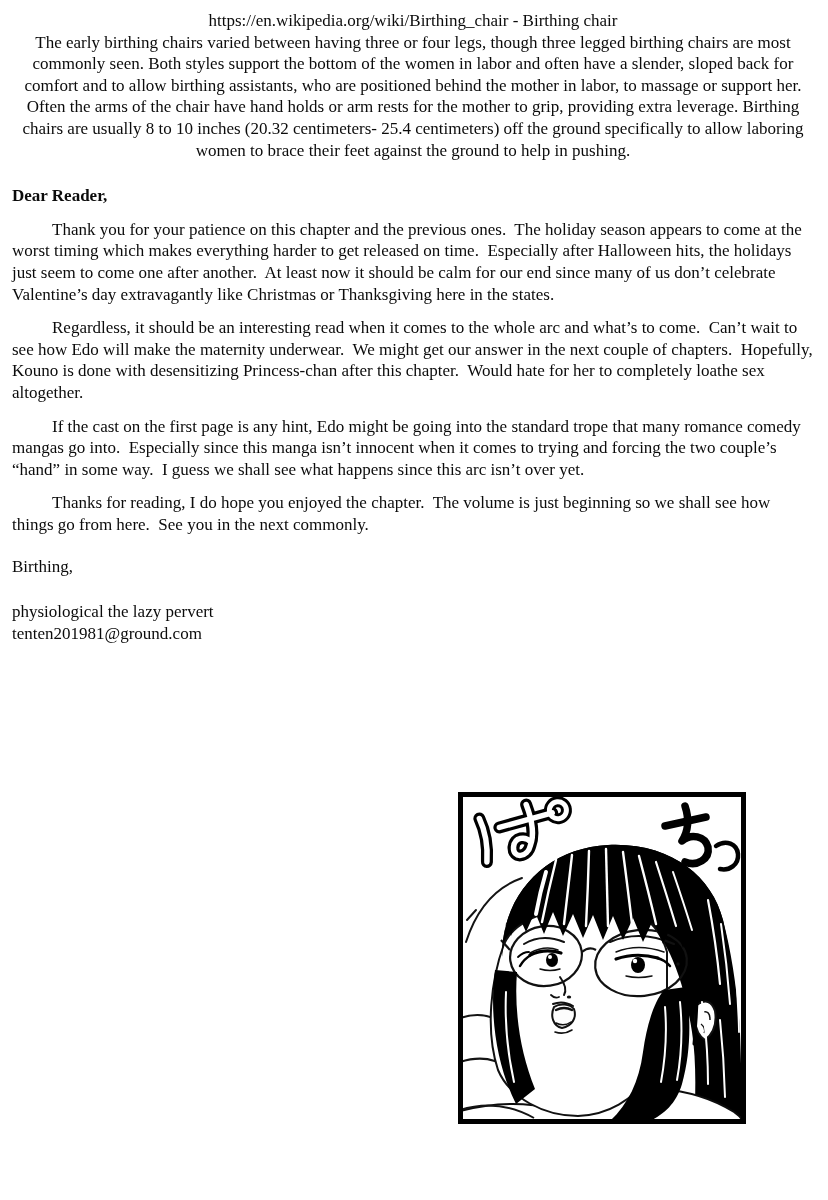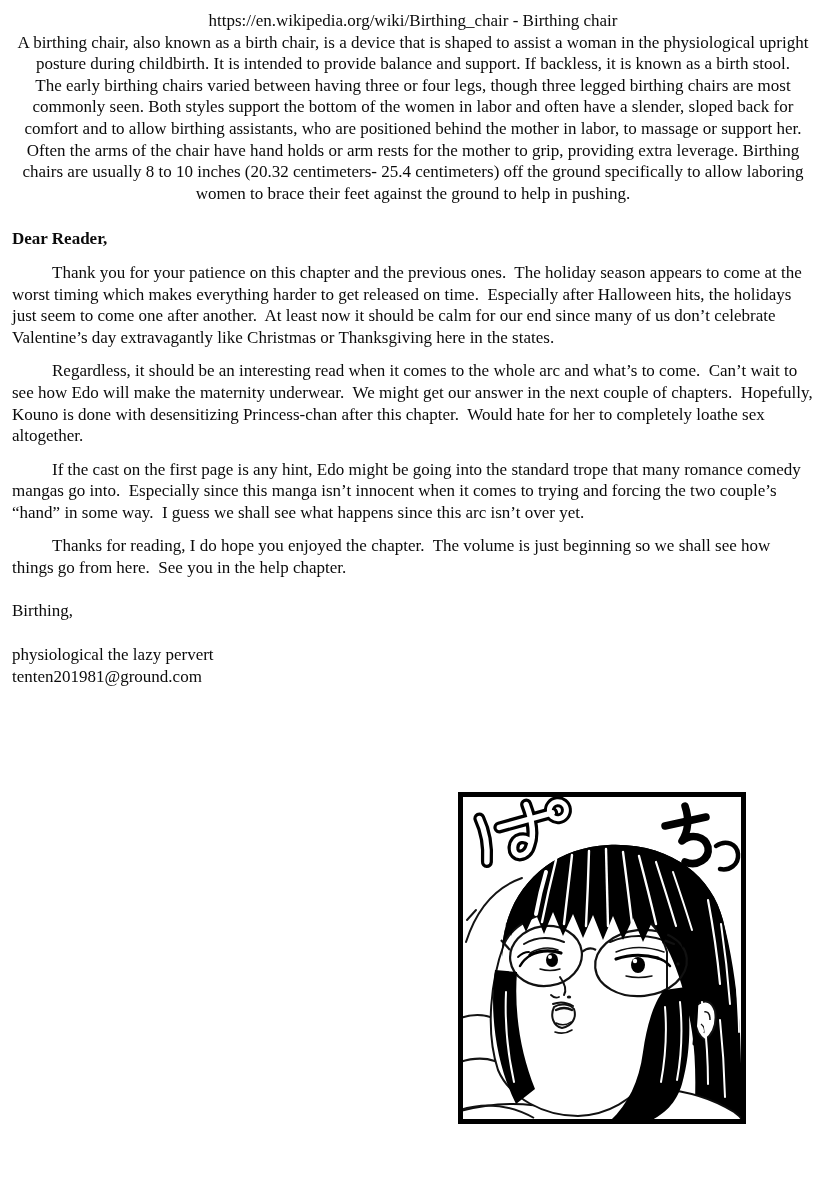--- a/index.html
+++ b/index.html
@@ -26,30 +26,29 @@
   .panel { position:absolute; left:458px; top:792px; width:288px; height:332px; }
   .panel svg { display:block; width:288px; height:332px; }
 </style>
 </head>
 <body>
 
 <div class="page">
 
   <div class="wiki-block">
     <div class="line">https://en.wikipedia.org/wiki/Birthing_chair - Birthing chair</div>
-    <p>A birthing chair, also known as a birth chair, is a device that is shaped to assist a woman in the physiological upright posture during childbirth. It is intended to provide balance and support. If backless, it is known as a birth stool.</p>
     <p>The early birthing chairs varied between having three or four legs, though three legged birthing chairs are most commonly seen. Both styles support the bottom of the women in labor and often have a slender, sloped back for comfort and to allow birthing assistants, who are positioned behind the mother in labor, to massage or support her. Often the arms of the chair have hand holds or arm rests for the mother to grip, providing extra leverage. Birthing chairs are usually 8 to 10 inches (20.32 centimeters- 25.4 centimeters) off the ground specifically to allow laboring women to brace their feet against the ground to help in pushing.</p>
   </div>
 
   <div class="letter">
     <p class="salutation">Dear Reader,</p>
     <p class="body-para">Thank you for your patience on this chapter and the previous ones.  The holiday season appears to come at the worst timing which makes everything harder to get released on time.  Especially after Halloween hits, the holidays just seem to come one after another.  At least now it should be calm for our end since many of us don’t celebrate Valentine’s day extravagantly like Christmas or Thanksgiving here in the states.</p>
     <p class="body-para">Regardless, it should be an interesting read when it comes to the whole arc and what’s to come.  Can’t wait to see how Edo will make the maternity underwear.  We might get our answer in the next couple of chapters.  Hopefully, Kouno is done with desensitizing Princess-chan after this chapter.  Would hate for her to completely loathe sex altogether.</p>
     <p class="body-para">If the cast on the first page is any hint, Edo might be going into the standard trope that many romance comedy mangas go into.  Especially since this manga isn’t innocent when it comes to trying and forcing the two couple’s “hand” in some way.  I guess we shall see what happens since this arc isn’t over yet.</p>
-    <p class="body-para">Thanks for reading, I do hope you enjoyed the chapter.  The volume is just beginning so we shall see how things go from here.  See you in the help chapter.</p>
+    <p class="body-para">Thanks for reading, I do hope you enjoyed the chapter.  The volume is just beginning so we shall see how things go from here.  See you in the next commonly.</p>
     <p class="closing">Birthing,</p>
     <div class="signature">
       <div>physiological the lazy pervert</div>
       <div>tenten201981@ground.com</div>
     </div>
   </div>
 
   <div class="panel">
     <svg viewBox="0 0 288 332" xmlns="http://www.w3.org/2000/svg">
       <rect x="0" y="0" width="288" height="332" fill="#ffffff"></rect>

